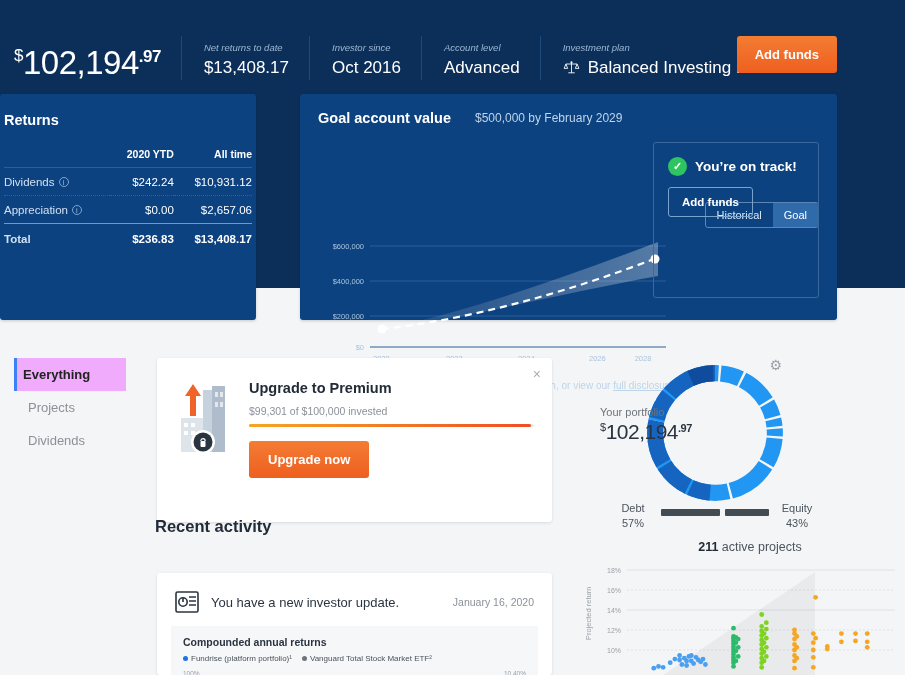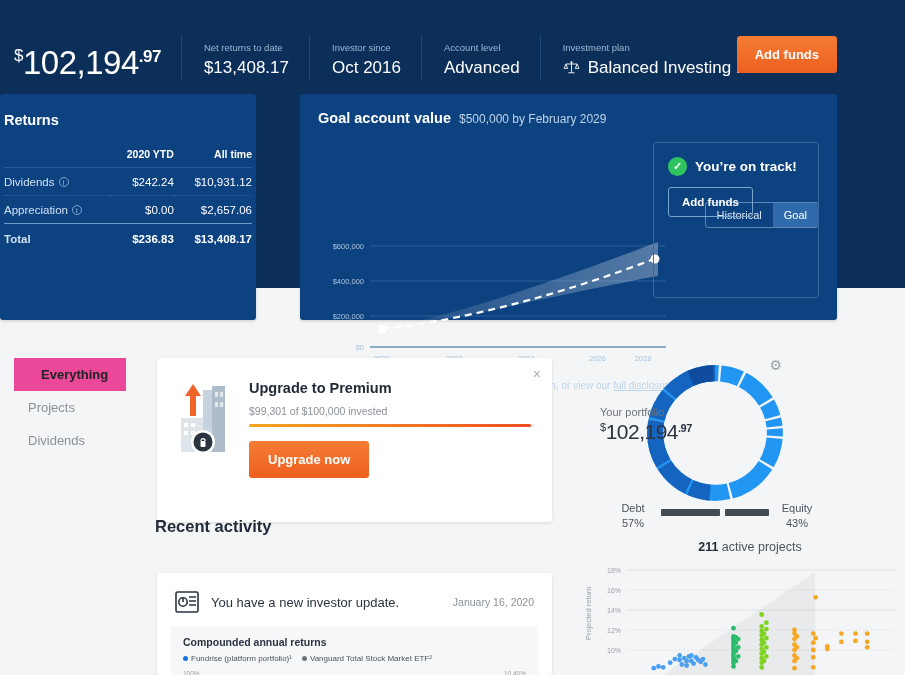--- a/index.html
+++ b/index.html
@@ -27,21 +27,21 @@
     letter-spacing: -0.5px; white-space: nowrap; padding-bottom: 1px;
   }
   .big-balance .cur { font-size: 17px; vertical-align: 13px; font-weight: 400; }
   .big-balance .cents { font-size: 17px; vertical-align: 12px; font-weight: 600; }
 
   .stat {
     padding: 0 0 2px 22px; margin-left: 20px;
     border-left: 1px solid #1d4a7c; min-height: 44px;
     display: flex; flex-direction: column; justify-content: flex-end;
   }
-  .stat .lbl { color: #9db7d2; font-size: 9.5px; margin-bottom: 5px; white-space: nowrap; }
+  .stat .lbl { color: #9db7d2; font-size: 9.5px; margin-bottom: 5px; white-space: nowrap; font-style: italic; }
   .stat .val { color: #ffffff; font-size: 17px; font-weight: 500; white-space: nowrap; }
   .plan-val { display: flex; align-items: center; gap: 8px; }
 
   #add-funds-top {
     position: absolute; right: 68px; top: 36px;
     background: linear-gradient(180deg,#f47c33,#ee5f20);
     color: #fff; border: none; border-radius: 3px;
     padding: 11px 18px; font-size: 13px; font-weight: 600;
     font-family: "Liberation Sans", sans-serif; cursor: pointer;
   }
@@ -69,21 +69,21 @@
   }
   table.returns td.rowhead { text-align: left; color: #cfe0f1; }
   table.returns tr.total td { font-weight: 700; border-bottom: none; border-top: 1px solid #6e9ac9; padding-top: 9px; }
   .infoi {
     display: inline-block; width: 10px; height: 10px; line-height: 9px;
     border: 1px solid #7ea5cd; border-radius: 50%; color: #9cbde0;
     font-size: 7.5px; text-align: center; margin-left: 4px; vertical-align: 1px;
   }
 
   
-  .goal-head { display: flex; align-items: flex-end; gap: 8px; }
+  .goal-head { display: flex; align-items: center; gap: 24px; }
   .goal-sub { color: #bed4ea; font-size: 12px; }
   .seg {
     position: absolute; right: 18px; top: 108px; display: flex;
     border: 1px solid #5b86b5; border-radius: 3px; overflow: hidden;
   }
   .seg div { font-size: 11px; padding: 6px 11px; color: #dbe8f5; cursor: pointer; }
   .seg div.on { background: #2f6bab; color: #fff; }
 
   
   #goal-chart { position: absolute; left: 18px; top: 140px; width: 350px; height: 135px; }
@@ -105,22 +105,22 @@
   #ontrack button {
     margin-top: 11px; background: transparent; border: 1px solid #7aa3cd;
     color: #fff; font-size: 11.5px; font-weight: 600; padding: 8px 13px;
     border-radius: 3px; font-family: "Liberation Sans", sans-serif; cursor: pointer;
   }
 
   
   #sidebar { position: absolute; left: 14px; top: 358px; width: 112px; }
   .snav { font-size: 13px; color: #8b9199; padding: 9px 0 9px 14px; cursor: pointer; }
   .snav.active {
-    color: #222; font-weight: 700; background: #ec4899;
-    border-left: 3px solid #ec4899; padding-left: 24px;
+    color: #222; font-weight: 700; background: #f0abfc;
+    border-left: 3px solid #3b82f6; padding-left: 6px;
   }
 
   .wcard { position: absolute; background: #fff; border-radius: 3px; box-shadow: 0 1px 3px rgba(20,30,50,.12); }
   #upgrade { left: 157px; top: 358px; width: 395px; height: 164px; }
   .up-close { position: absolute; right: 11px; top: 8px; color: #a9aeb5; font-size: 14px; cursor: pointer; }
   #upgrade .body { display: flex; padding: 22px 18px 0 16px; }
   #upgrade .txt { padding-left: 14px; flex: 1; }
   .up-title { font-size: 14.5px; font-weight: 700; color: #222c38; }
   .up-sub { font-size: 10.5px; color: #8b9199; margin-top: 9px; }
   .up-bar { height: 3px; background: #e6e8ea; border-radius: 2px; margin-top: 7px; position: relative; }

